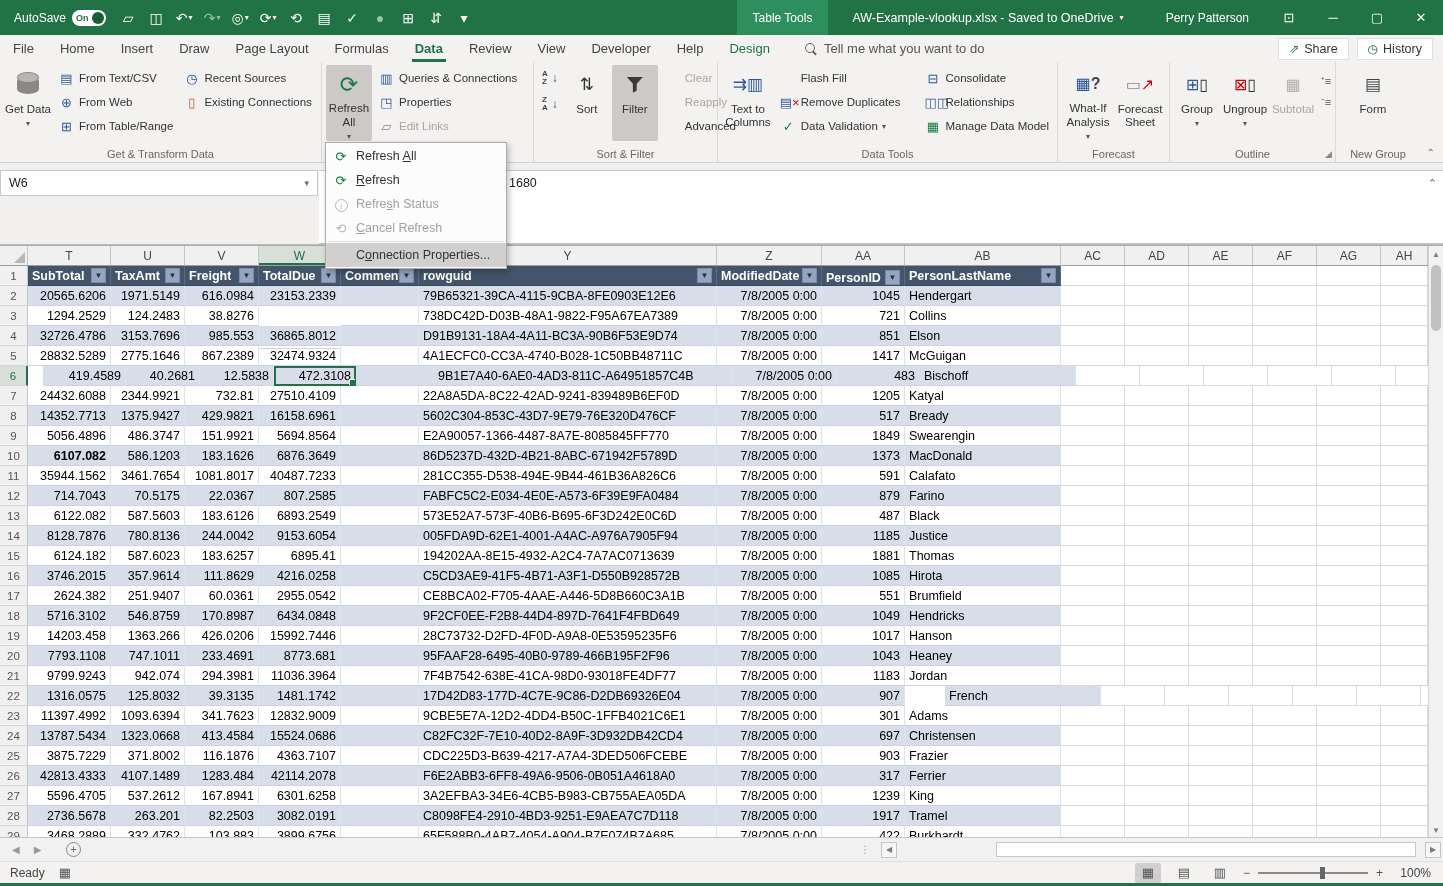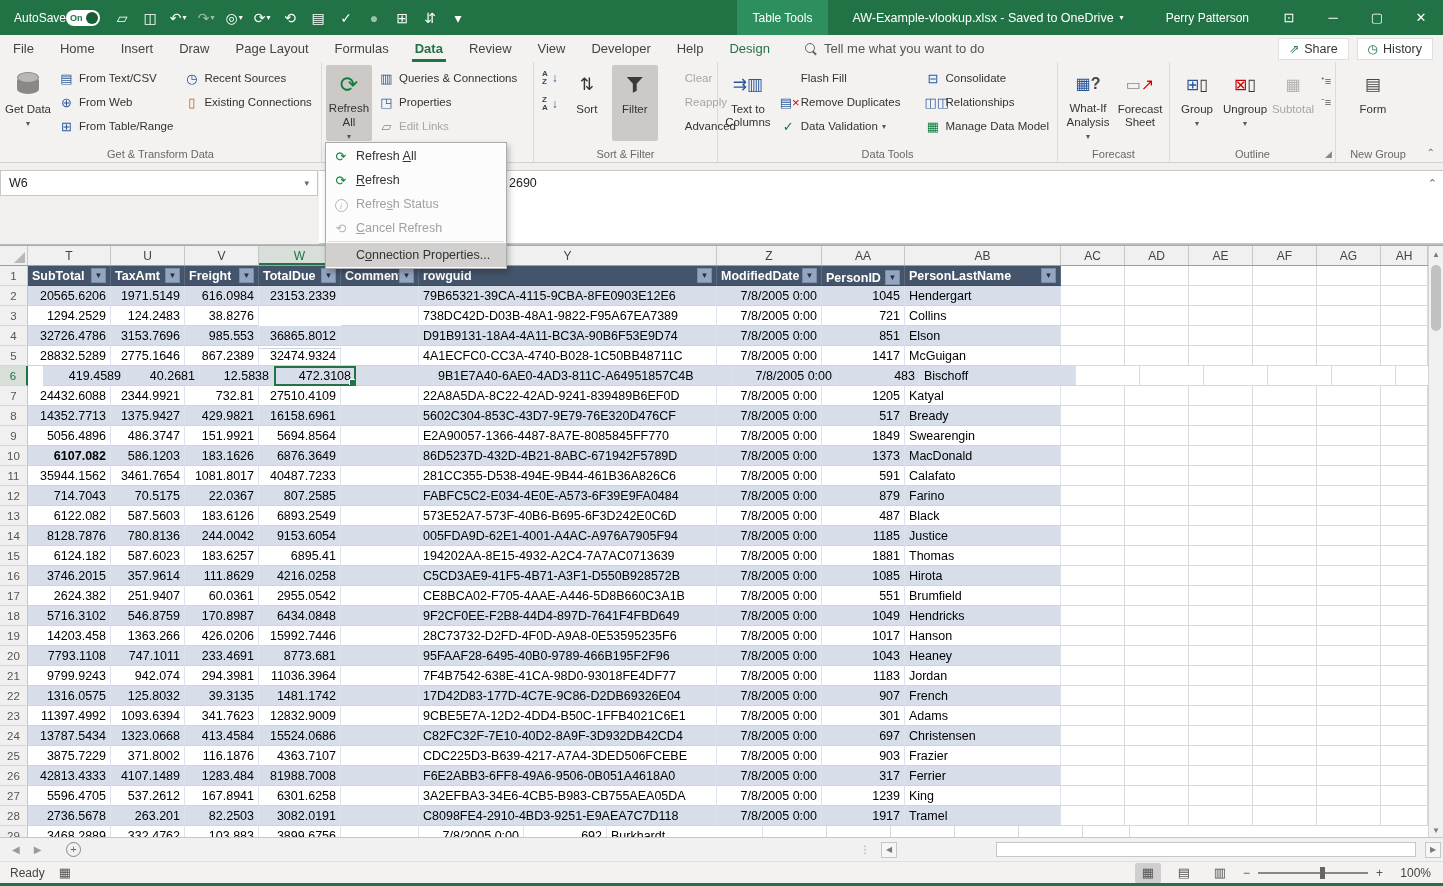--- a/index.html
+++ b/index.html
@@ -2,21 +2,21 @@
 <html><head>
 <meta charset="utf-8">
 <style>
   * { margin:0; padding:0; box-sizing:border-box; }
   html,body { width:1443px; height:886px; overflow:hidden; }
   body { font-family:"Liberation Sans", sans-serif; font-size:12px; color:#262626; background:#fff; }
   #app { position:relative; width:1443px; height:886px; background:#f3f2f1; overflow:hidden; }
 
   
   .titlebar { position:absolute; top:0; left:0; width:100%; height:35px; background:#217346; color:#fff; display:flex; align-items:center; }
-  .autosave { display:flex; align-items:center; padding:0 10px 0 14px; font-size:12px; }
+  .autosave { display:flex; align-items:center; gap:6px; padding:0 10px 0 14px; font-size:12px; }
   .as-pill { width:34px; height:16px; background:#fff; border-radius:8px; display:flex; align-items:center; padding:1px 2px; gap:2px; }
   .as-pill .on { color:#217346; font-size:9px; font-weight:bold; padding-left:2px; }
   .as-pill .dot { width:12px; height:12px; border-radius:50%; background:#0f5132; background:#1e5c3c; margin-left:auto; background:#185c38; }
   .qat { display:flex; align-items:center; gap:4px; }
   .qat-btn { min-width:24px; height:24px; display:flex; align-items:center; justify-content:center; font-size:14px; color:#fff; border-radius:2px; }
   .qat-btn .dd { font-size:8px; margin-left:1px; }
   .qat-btn.dim { opacity:.55; }
   .tt-block { margin-left:auto; background:#2e8f5e; height:35px; display:flex; align-items:center; padding:0 16px; font-size:12px; }
   .doc-title { padding:0 24px; font-size:12.5px; white-space:nowrap; display:flex; align-items:center; gap:6px; }
   .user-name { padding:0 18px; font-size:12px; white-space:nowrap; }
@@ -398,21 +398,21 @@
 
     <div class="chev-collapse">⌃</div>
   </div>
 
   <div class="fbar">
     <div class="namebox">
       <span>W6</span>
       <span class="nb-dd">▾</span>
     </div>
     <div class="fxarea">
-      <span class="fxtext">2690</span>
+      <span class="fxtext">1680</span>
       <span class="fx-chev">⌃</span>
     </div>
   </div>
 
   <div class="gridwrap">
     <div class="colhdrs" id="colHdrs">
         <div class="corner" style="width: 28px; flex: 0 0 auto;"></div>
         <div class="ch" style="width: 83px; flex: 0 0 auto;">T</div>
         <div class="ch" style="width: 74px; flex: 0 0 auto;">U</div>
         <div class="ch" style="width: 74px; flex: 0 0 auto;">V</div>
@@ -838,21 +838,21 @@
         <div class="grow">
           <div class="rh" style="width: 28px; flex: 0 0 auto;">22</div>
           <div class="gc t band num" style="width: 83px; flex: 0 0 auto;">1316.0575</div>
           <div class="gc t band num" style="width: 74px; flex: 0 0 auto;">125.8032</div>
           <div class="gc t band num" style="width: 74px; flex: 0 0 auto;">39.3135</div>
           <div class="gc t band num" style="width: 82px; flex: 0 0 auto;">1481.1742</div>
           <div class="gc t band" style="width: 78px; flex: 0 0 auto;"></div>
           <div class="gc t band" style="width: 298px; flex: 0 0 auto;">17D42D83-177D-4C7E-9C86-D2DB69326E04</div>
           <div class="gc t band num" style="width: 105px; flex: 0 0 auto;">7/8/2005 0:00</div>
           <div class="gc t band num" style="width: 83px; flex: 0 0 auto;">907</div>
-          <div class="gc t band" style="width: 156px; flex: 0 0 auto;">French</div>
+          <div class="gc t band" style="width: 156px; flex: 0 0 auto; margin-left: 40px;">French</div>
           <div class="gc" style="width: 64px; flex: 0 0 auto;"></div>
           <div class="gc" style="width: 64px; flex: 0 0 auto;"></div>
           <div class="gc" style="width: 64px; flex: 0 0 auto;"></div>
           <div class="gc" style="width: 64px; flex: 0 0 auto;"></div>
           <div class="gc" style="width: 64px; flex: 0 0 auto;"></div>
           <div class="gc" style="width: 47px; flex: 0 0 auto;"></div>
         </div>
         <div class="grow">
           <div class="rh" style="width: 28px; flex: 0 0 auto;">23</div>
           <div class="gc t num" style="width: 83px; flex: 0 0 auto;">11397.4992</div>
@@ -905,21 +905,21 @@
           <div class="gc" style="width: 64px; flex: 0 0 auto;"></div>
           <div class="gc" style="width: 64px; flex: 0 0 auto;"></div>
           <div class="gc" style="width: 64px; flex: 0 0 auto;"></div>
           <div class="gc" style="width: 47px; flex: 0 0 auto;"></div>
         </div>
         <div class="grow">
           <div class="rh" style="width: 28px; flex: 0 0 auto;">26</div>
           <div class="gc t band num" style="width: 83px; flex: 0 0 auto;">42813.4333</div>
           <div class="gc t band num" style="width: 74px; flex: 0 0 auto;">4107.1489</div>
           <div class="gc t band num" style="width: 74px; flex: 0 0 auto;">1283.484</div>
-          <div class="gc t band num" style="width: 82px; flex: 0 0 auto;">81988.7008</div>
+          <div class="gc t band num" style="width: 82px; flex: 0 0 auto;">42114.2078</div>
           <div class="gc t band" style="width: 78px; flex: 0 0 auto;"></div>
           <div class="gc t band" style="width: 298px; flex: 0 0 auto;">F6E2ABB3-6FF8-49A6-9506-0B051A4618A0</div>
           <div class="gc t band num" style="width: 105px; flex: 0 0 auto;">7/8/2005 0:00</div>
           <div class="gc t band num" style="width: 83px; flex: 0 0 auto;">317</div>
           <div class="gc t band" style="width: 156px; flex: 0 0 auto;">Ferrier</div>
           <div class="gc" style="width: 64px; flex: 0 0 auto;"></div>
           <div class="gc" style="width: 64px; flex: 0 0 auto;"></div>
           <div class="gc" style="width: 64px; flex: 0 0 auto;"></div>
           <div class="gc" style="width: 64px; flex: 0 0 auto;"></div>
           <div class="gc" style="width: 64px; flex: 0 0 auto;"></div>
@@ -961,22 +961,23 @@
           <div class="gc" style="width: 64px; flex: 0 0 auto;"></div>
           <div class="gc" style="width: 47px; flex: 0 0 auto;"></div>
         </div>
         <div class="grow">
           <div class="rh" style="width: 28px; flex: 0 0 auto;">29</div>
           <div class="gc t num" style="width: 83px; flex: 0 0 auto;">3468.2889</div>
           <div class="gc t num" style="width: 74px; flex: 0 0 auto;">332.4762</div>
           <div class="gc t num" style="width: 74px; flex: 0 0 auto;">103.883</div>
           <div class="gc t num" style="width: 82px; flex: 0 0 auto;">3899.6756</div>
           <div class="gc t" style="width: 78px; flex: 0 0 auto;"></div>
-          <div class="gc t num" style="width: 105px; flex: 0 0 auto;">7/8/2005 0:00</div>
-          <div class="gc t num" style="width: 83px; flex: 0 0 auto;">692</div>
+          <div class="gc t" style="width: 298px; flex: 0 0 auto;">65F588B0-4AB7-4054-A904-B7E074B7A685</div>
+          <div class="gc t num" style="width: 105px; flex: 0 0 auto;">7/8/2005 0:00</div>
+          <div class="gc t num" style="width: 83px; flex: 0 0 auto;">422</div>
           <div class="gc t" style="width: 156px; flex: 0 0 auto;">Burkhardt</div>
           <div class="gc" style="width: 64px; flex: 0 0 auto;"></div>
           <div class="gc" style="width: 64px; flex: 0 0 auto;"></div>
           <div class="gc" style="width: 64px; flex: 0 0 auto;"></div>
           <div class="gc" style="width: 64px; flex: 0 0 auto;"></div>
           <div class="gc" style="width: 64px; flex: 0 0 auto;"></div>
           <div class="gc" style="width: 47px; flex: 0 0 auto;"></div>
         </div>
       </div>
     <div class="vscroll">

